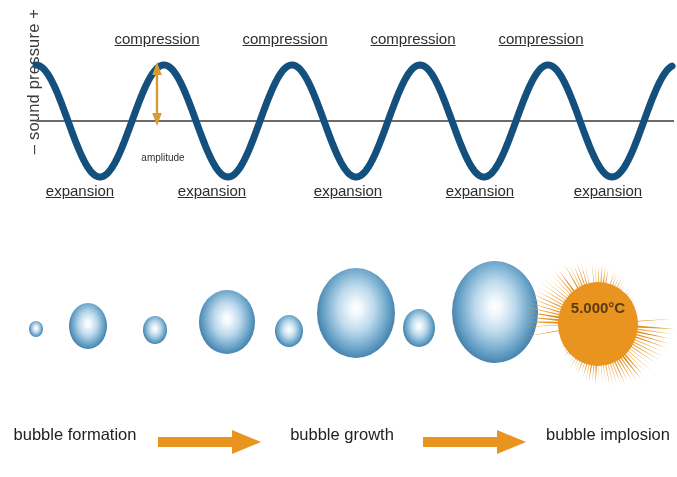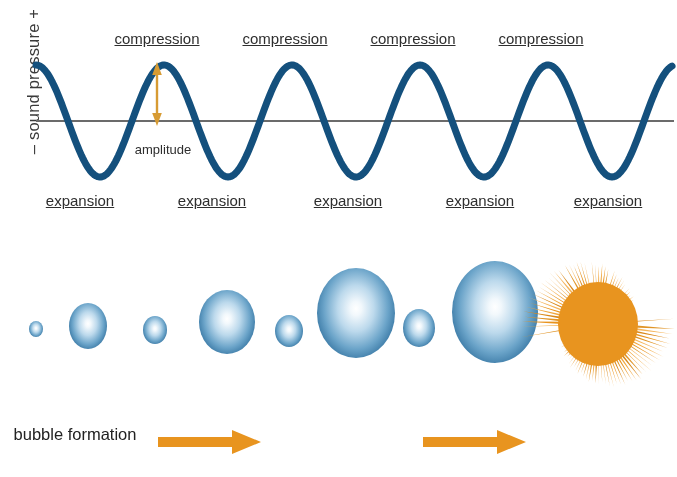--- a/index.html
+++ b/index.html
@@ -45,25 +45,25 @@
 
   .wave-label {
     position: absolute;
     font-size: 15px;
     color: #2e2e2e;
     white-space: nowrap;
     transform: translateX(-50%);
     text-decoration: underline;
   }
   .label-compression { top: 30px; }
-  .label-expansion   { top: 192px; }
+  .label-expansion   { top: 182px; }
   #amplitude-label {
     position: absolute;
-    top: 142px;
-    font-size: 13px;
+    top: 152px;
+    font-size: 10px;
     color: #2e2e2e;
     white-space: nowrap;
     transform: translateX(-50%);
   }
 
   
   #bubble-panel {
     position: absolute;
     left: 0; top: 232px;
     width: 677px; height: 178px;
@@ -263,25 +263,28 @@
         <polygon points="89.7,104.6 109.0,143.3 87.9,105.7" fill="#e09426"></polygon>
         <polygon points="81.0,107.9 83.4,145.2 80.1,108.0" fill="#e8941f"></polygon>
         <polygon points="72.9,107.0 61.9,135.6 71.2,106.2" fill="#f0a63c"></polygon>
         <polygon points="65.8,102.5 48.4,118.6 63.8,100.3" fill="#d9881a"></polygon>
         <polygon points="60.5,94.2 44.2,99.5 59.9,92.6" fill="#f5b55c"></polygon>
         <polygon points="59.0,85.4 5.3,78.7 59.2,82.6" fill="#e09426"></polygon>
         <polygon points="61.4,75.6 20.2,49.1 62.1,74.3" fill="#e8941f"></polygon>
         <ellipse cx="79" cy="86" rx="40" ry="42" fill="#e8941f"></ellipse>
       </svg>
     <div id="burst-text">
+      <div>5.000°C</div>
     </div>
   </div>
 
   <div id="stage-row">
     <div class="stage-label" style="left:75px">bubble formation</div>
+    <div class="stage-label" style="left:342px">bubble growth</div>
+    <div class="stage-label" style="left:608px">bubble implosion</div>
 
     <svg class="stage-arrow" style="left:210px" width="104" height="26">
       <polygon points="0,8 74,8 74,1 103,13 74,25 74,18 0,18" fill="#e8941f"></polygon>
     </svg>
     <svg class="stage-arrow" style="left:475px" width="104" height="26">
       <polygon points="0,8 74,8 74,1 103,13 74,25 74,18 0,18" fill="#e8941f"></polygon>
     </svg>
   </div>
 
 </div>

